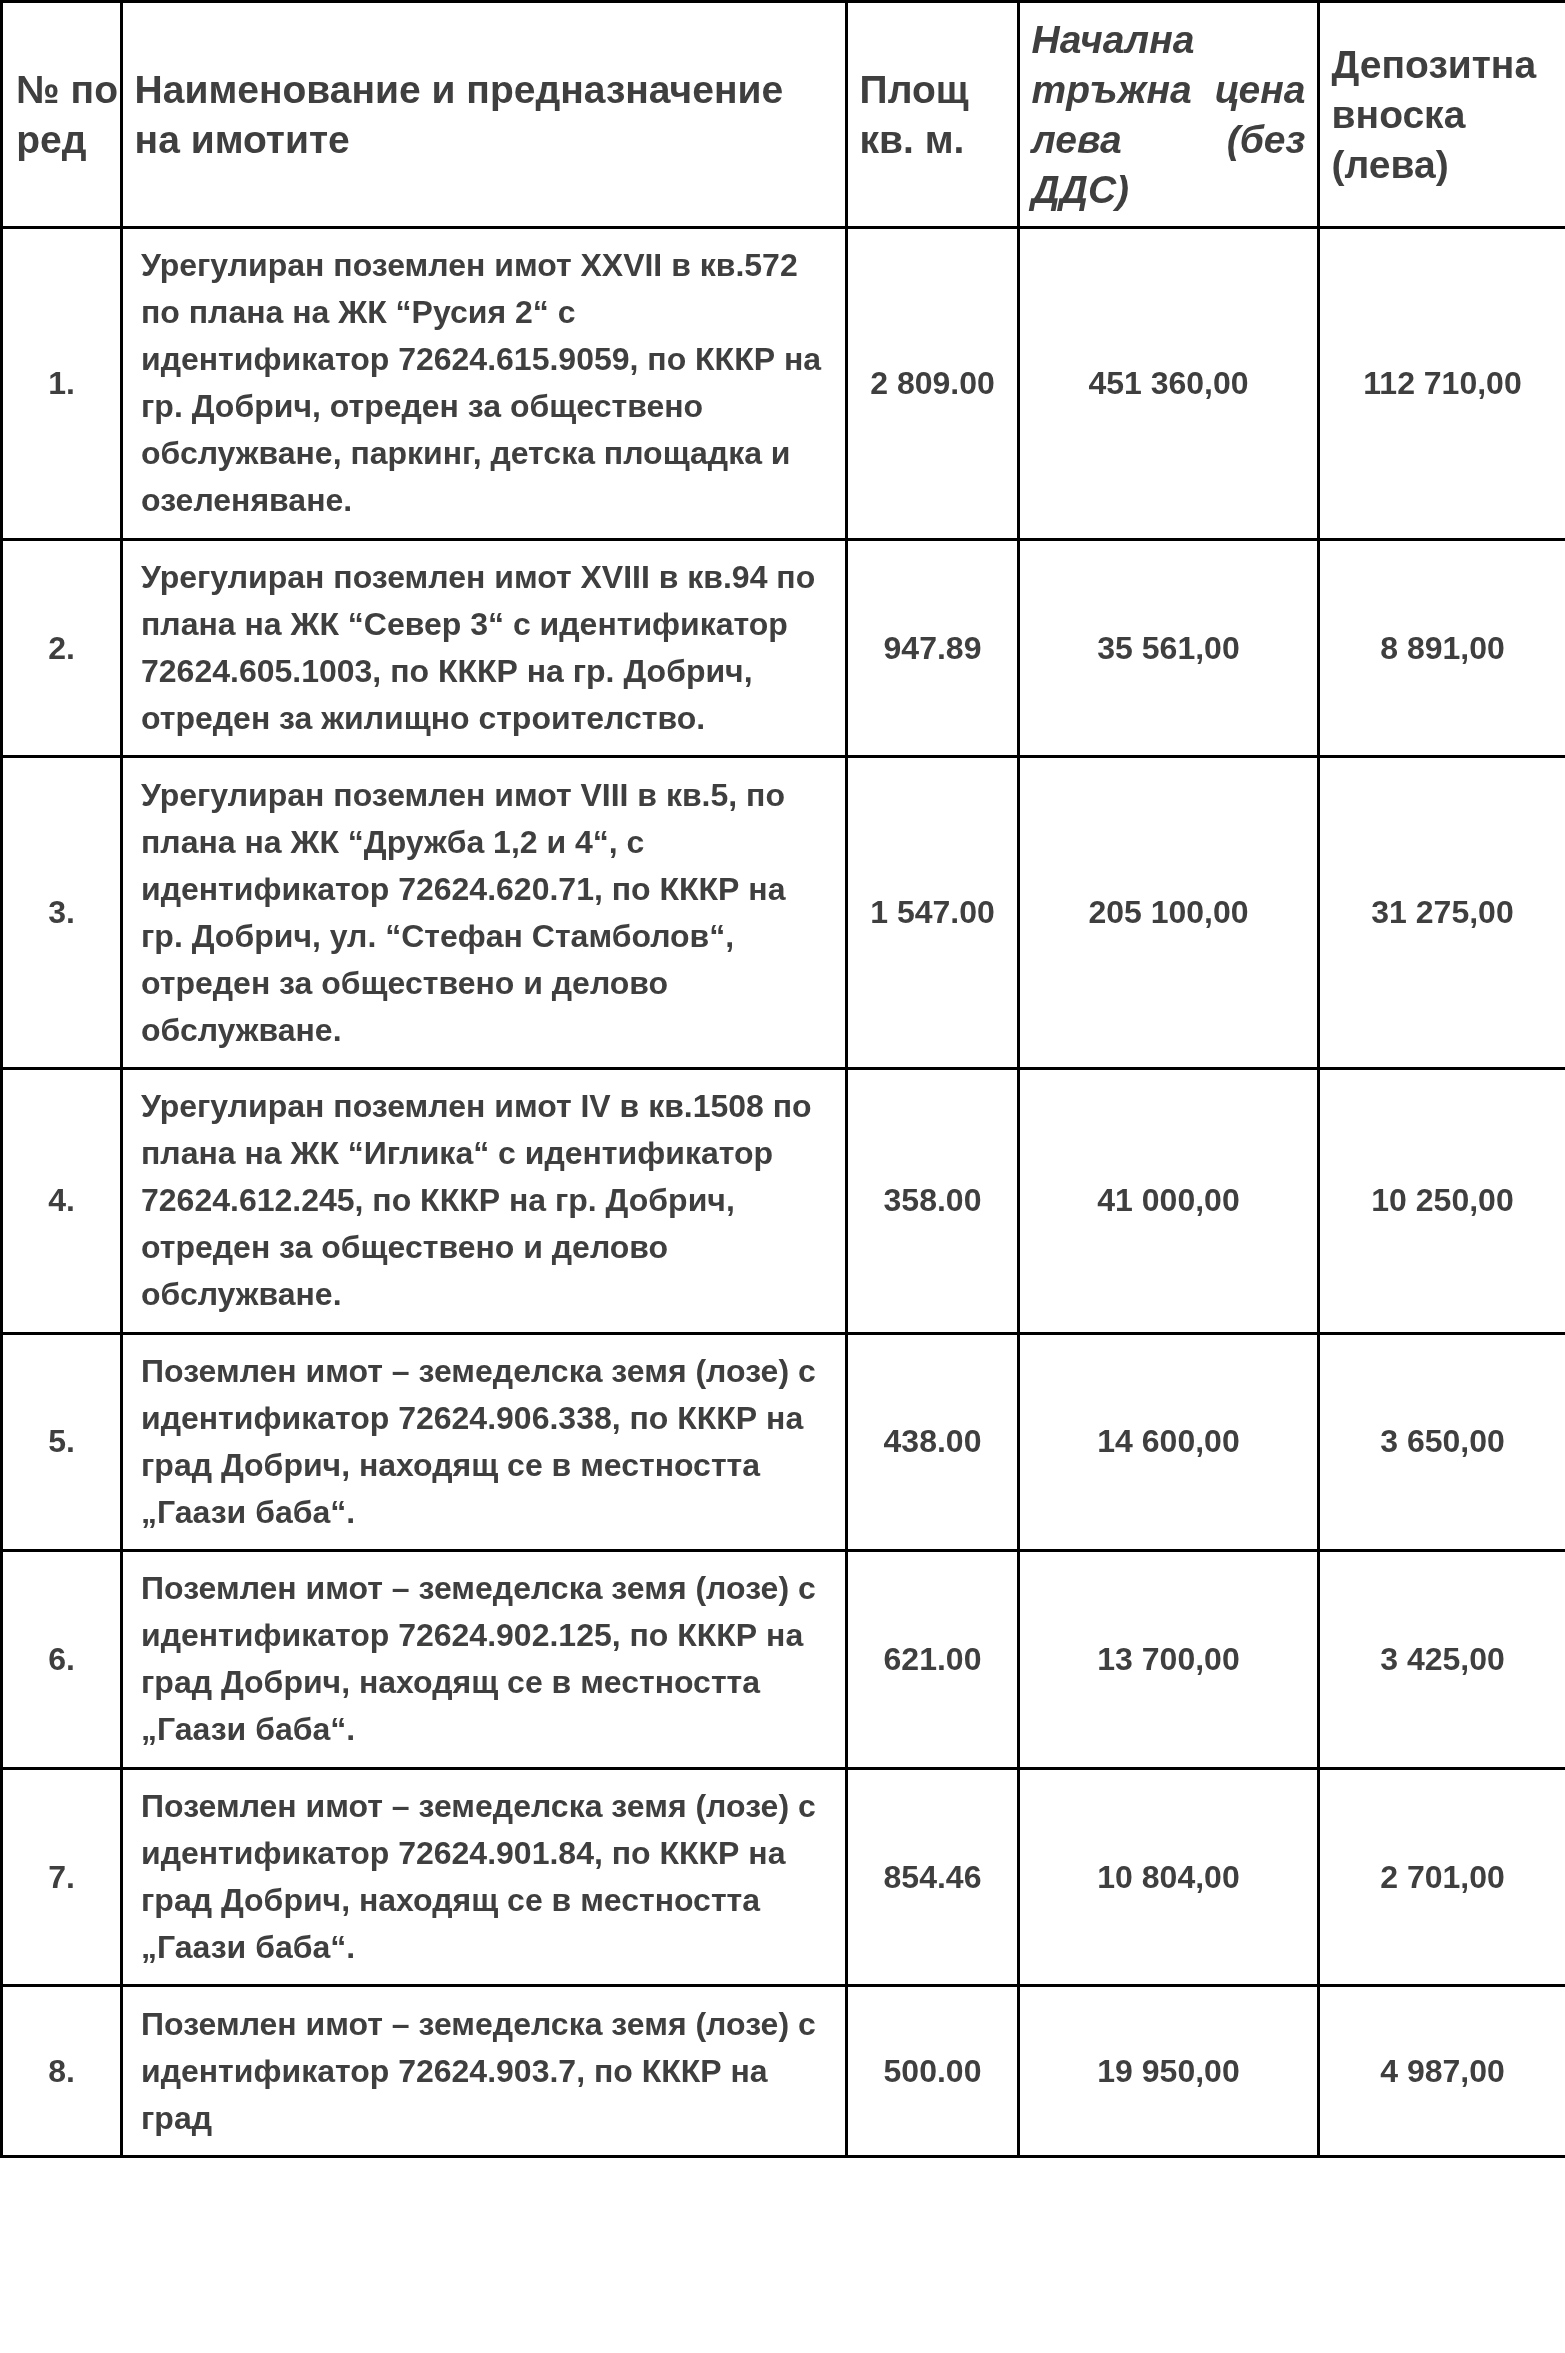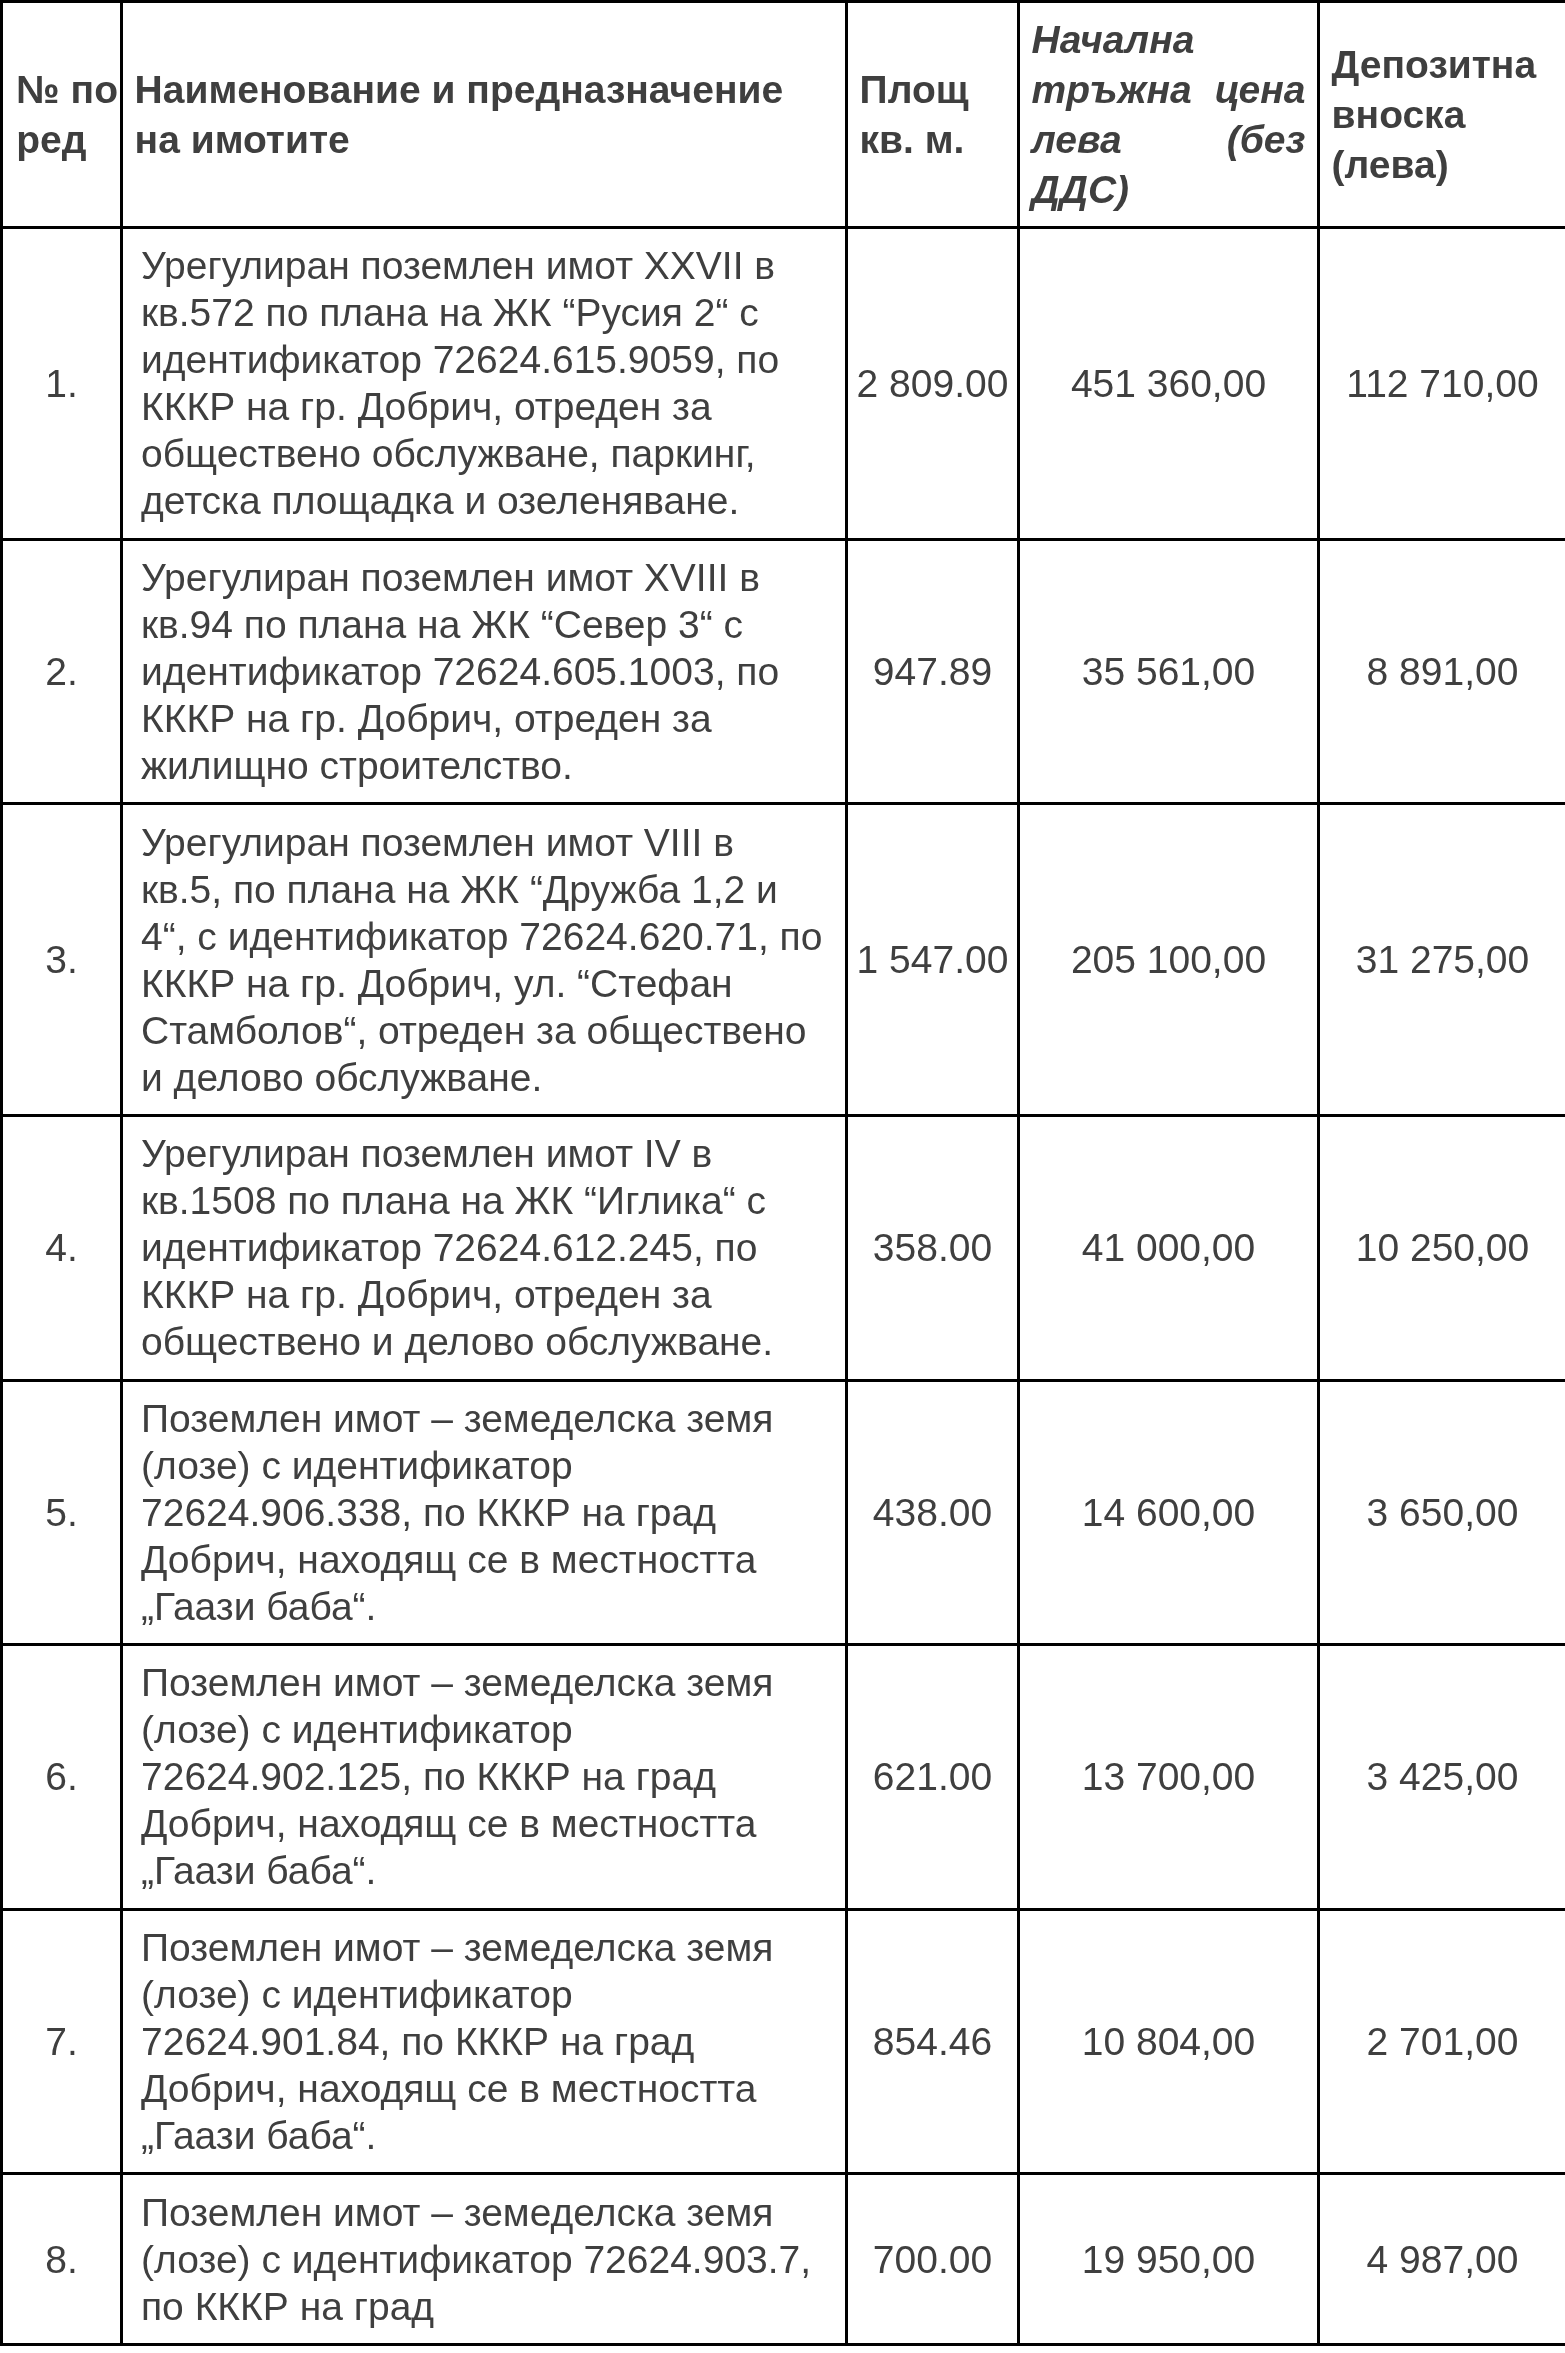--- a/index.html
+++ b/index.html
@@ -32,24 +32,25 @@
   }
   th {
     font-weight: bold;
     font-size: 39px;
     line-height: 50px;
     text-align: left;
     vertical-align: middle;
     padding: 11.6px 11.6px;
   }
   td {
-    font-size: 39px;
+    font-size: 32px;
     line-height: 47px;
     vertical-align: middle;
     padding: 13.3px 16.6px;
+    font-weight: bold;
   }
   [data-name="header-cell-num"]     { padding-left: 13.3px; padding-right: 2px; }
   [data-name="header-cell-price"]   { text-align: justify; font-style: italic; }
   [data-name="cell-name"]           { text-align: left; padding-left: 18px; padding-right: 20px; }
   [data-name="cell-num"],
   [data-name="cell-area"],
   [data-name="cell-price"],
   [data-name="cell-deposit"] {
     text-align: center;
     padding-left: 6.6px;
@@ -124,19 +125,19 @@
       <tr data-name="table-row">
         <td data-name="cell-num">7.</td>
         <td data-name="cell-name">Поземлен имот – земеделска земя (лозе) с идентификатор 72624.901.84, по КККР на град Добрич, находящ се в местността „Гаази баба“.</td>
         <td data-name="cell-area">854.46</td>
         <td data-name="cell-price">10 804,00</td>
         <td data-name="cell-deposit">2 701,00</td>
       </tr>
       <tr data-name="table-row">
         <td data-name="cell-num">8.</td>
         <td data-name="cell-name">Поземлен имот – земеделска земя (лозе) с идентификатор 72624.903.7, по КККР на град</td>
-        <td data-name="cell-area">700.00</td>
+        <td data-name="cell-area">500.00</td>
         <td data-name="cell-price">19 950,00</td>
         <td data-name="cell-deposit">4 987,00</td>
       </tr>
     </tbody>
 </table>
 
 
 </body></html>

